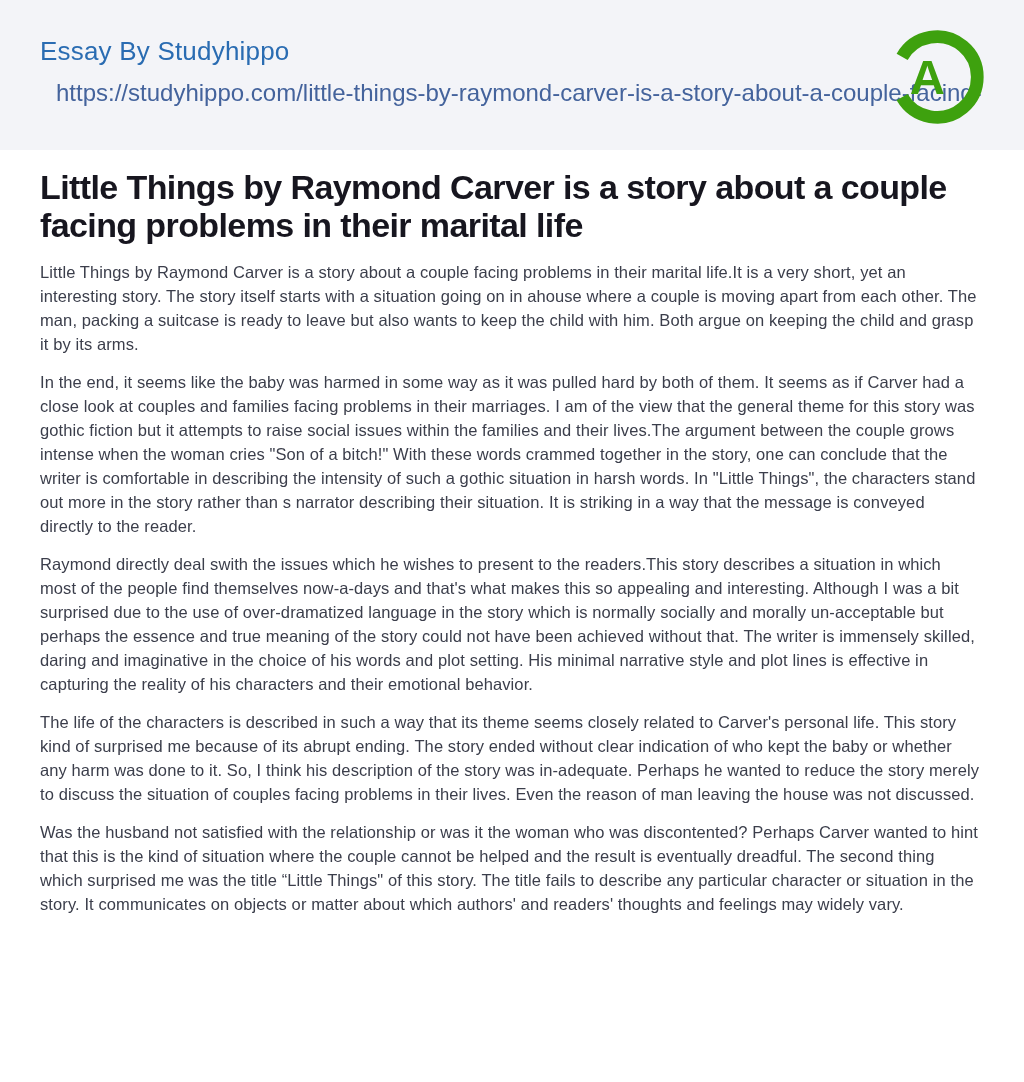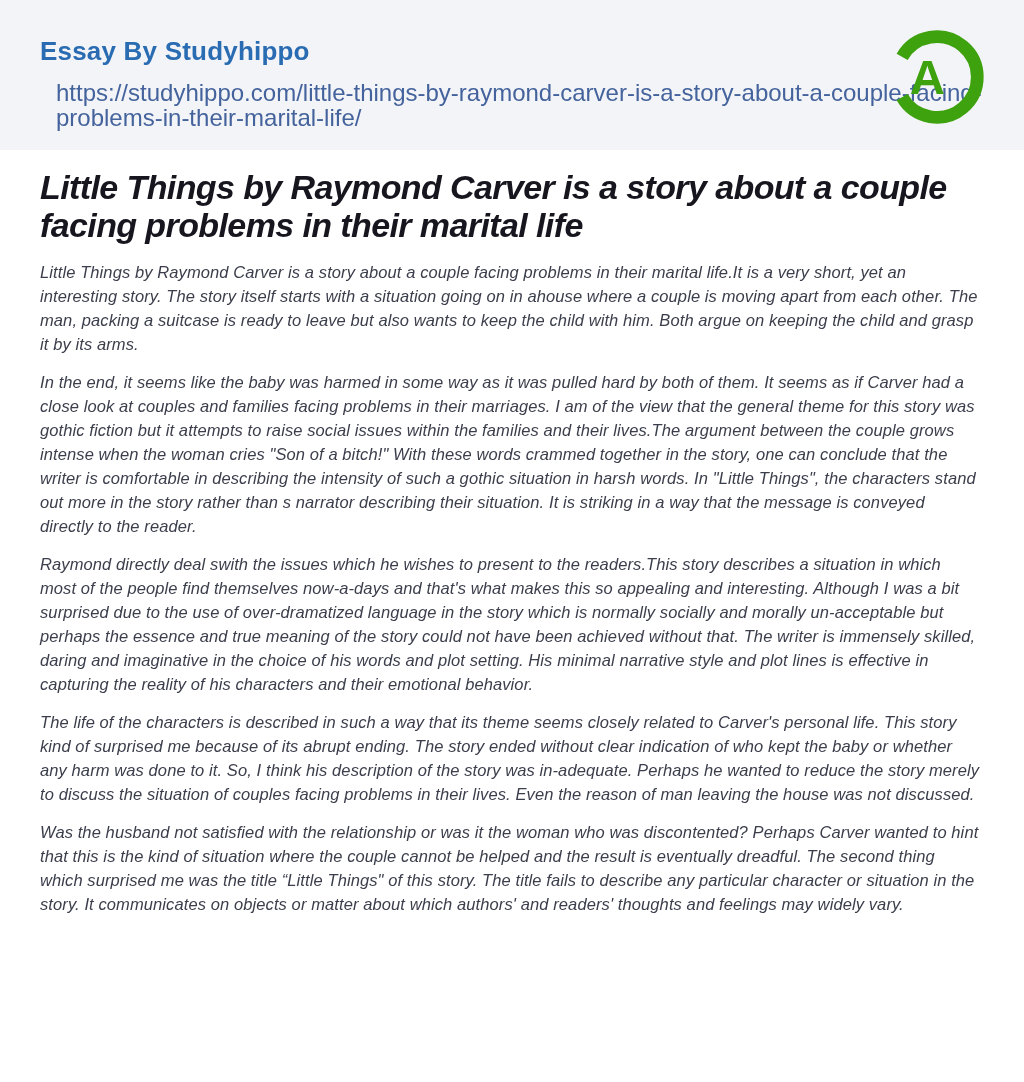--- a/index.html
+++ b/index.html
@@ -15,21 +15,21 @@
     position: relative;
     width: 1024px;
     height: 150px;
     background: #f3f4f8;
   }
   .site-title {
     position: absolute;
     left: 40px;
     top: 36px;
     font-size: 26px;
-    font-weight: bold;
+    font-weight: normal;
     letter-spacing: 0.2px;
     color: #2a6cb2;
   }
   .page-url {
     position: absolute;
     left: 40px;
     top: 80px;
     font-size: 24px;
     line-height: 25px;
     color: #44639c;
@@ -43,21 +43,20 @@
     position: absolute;
     top: 24px;
     right: 34px;
     width: 106px;
     height: 106px;
   }
 
   
   .article {
     padding: 18px 44px 40px 40px;
-    font-style: italic;
   }
   .essay-title {
     font-size: 34px;
     line-height: 38px;
     font-weight: bold;
     letter-spacing: -0.6px;
     color: #17161f;
     margin-bottom: 16px;
   }
   .article p {
@@ -69,21 +68,20 @@
   }
 </style>
 </head>
 <body>
 
 <div class="header">
   <div class="site-title">Essay By Studyhippo</div>
 
   <a class="page-url" href="#">
     <span>https://studyhippo.com/little-things-by-raymond-carver-is-a-story-about-a-couple-facing-</span>
-    <span>problems-in-their-marital-life/</span>
   </a>
 
   <svg class="logo" viewBox="0 0 100 100" aria-hidden="true">
 
     <path d="M 17.1 69 A 38 38 0 1 0 17.1 31" fill="none" stroke="#3ea10e" stroke-width="12" stroke-linecap="butt"></path>
     <text x="41" y="66" text-anchor="middle" font-family="Liberation Sans, sans-serif" font-size="46" font-weight="bold" fill="#3ea10e">A</text>
   </svg>
 </div>
 
 <div class="article">

